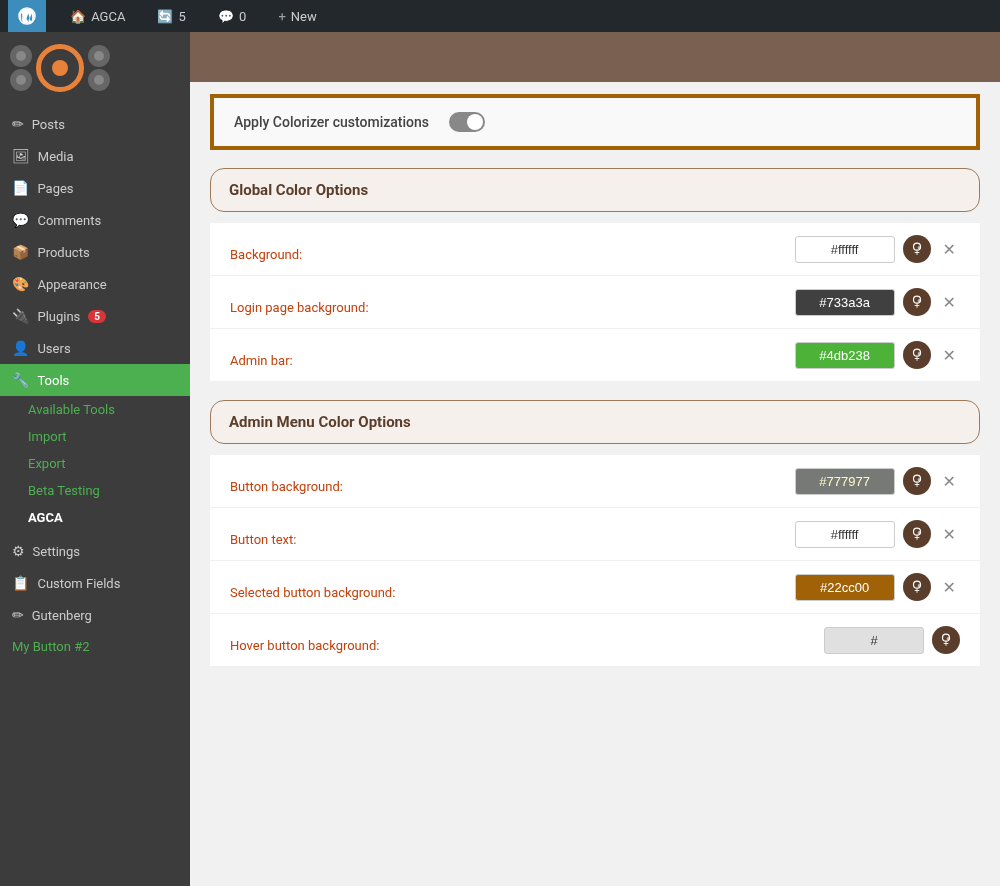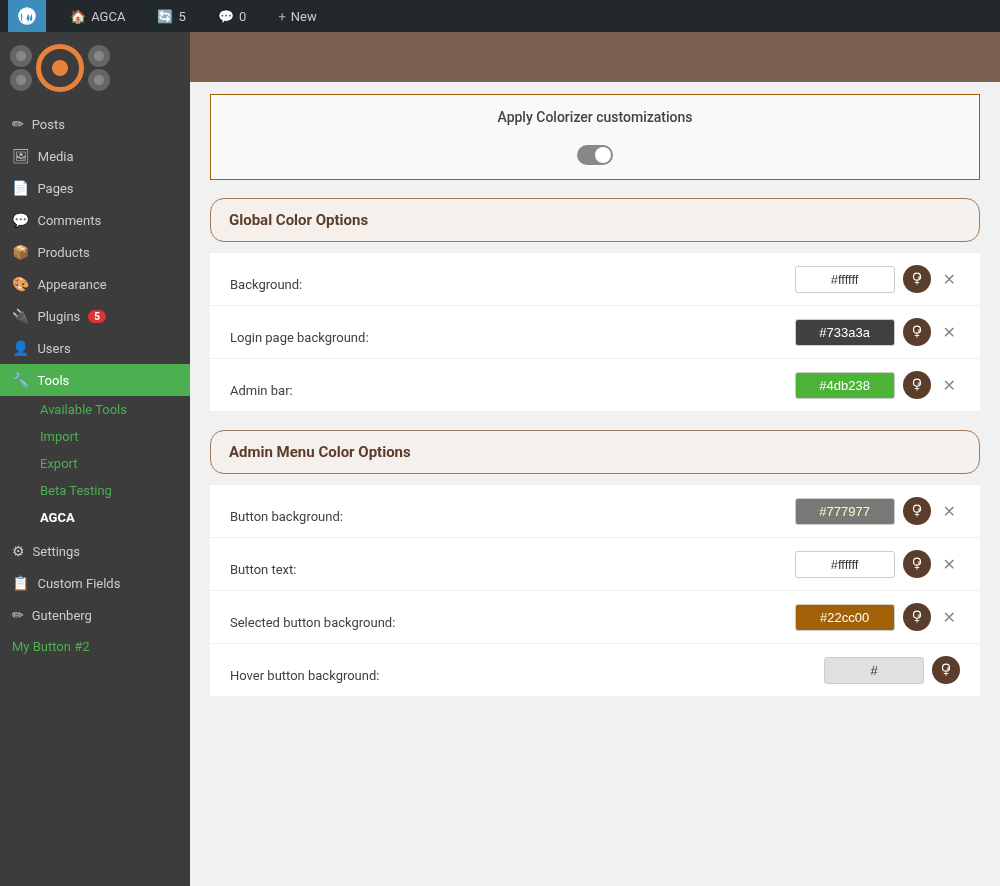--- a/index.html
+++ b/index.html
@@ -68,21 +68,21 @@
       color: #fff;
       border-radius: 9px;
       padding: 1px 6px;
       font-size: 10px;
       font-weight: bold;
     }
 
     
     .sidebar-submenu { list-style: none; }
     .sidebar-submenu li {
-      padding: 6px 12px 6px 40px;
+      padding: 6px 12px 6px 28px;
       color: #4CAF50;
       font-size: 13px;
       cursor: pointer;
       background: #3c3c3c;
     }
     .sidebar-submenu li.current { color: #fff; font-weight: bold; }
 
     
     #main {
       flex: 1;
@@ -100,27 +100,26 @@
     }
 
     .content-area {
       padding: 0 20px 20px;
       background: #f1f1f1;
     }
 
     
     .apply-row {
       background: #f9f9f9;
-      border: 1px solid #a16207;
+      border: 4px solid #a16207;
       padding: 14px 20px;
       display: flex;
       align-items: center;
       gap: 20px;
       margin-top: 12px;
-      flex-direction: column;
     }
     .apply-row label { font-size: 14px; color: #444; font-weight: 500; }
     .toggle-btn {
       width: 36px; height: 20px;
       border-radius: 10px;
       background: #888;
       position: relative;
       cursor: pointer;
       flex-shrink: 0;
     }
@@ -149,21 +148,21 @@
 
     
     .color-row {
       display: flex;
       align-items: center;
       padding: 12px 20px;
       background: #fff;
       border-bottom: 1px solid #f0f0f0;
     }
     .color-row:first-child { border-top: 1px solid #f0f0f0; }
-    .color-label { flex: 1; color: #404040; font-size: 13px; margin-top: 10px; }
+    .color-label { flex: 1; color: #c2410c; font-size: 13px; margin-top: 10px; }
     .color-controls { display: flex; align-items: center; gap: 8px; }
     .color-input {
       border: 1px solid #ccc;
       border-radius: 3px;
       padding: 5px 8px;
       font-size: 13px;
       width: 100px;
       text-align: center;
       color: #fff;
       font-weight: 500;

